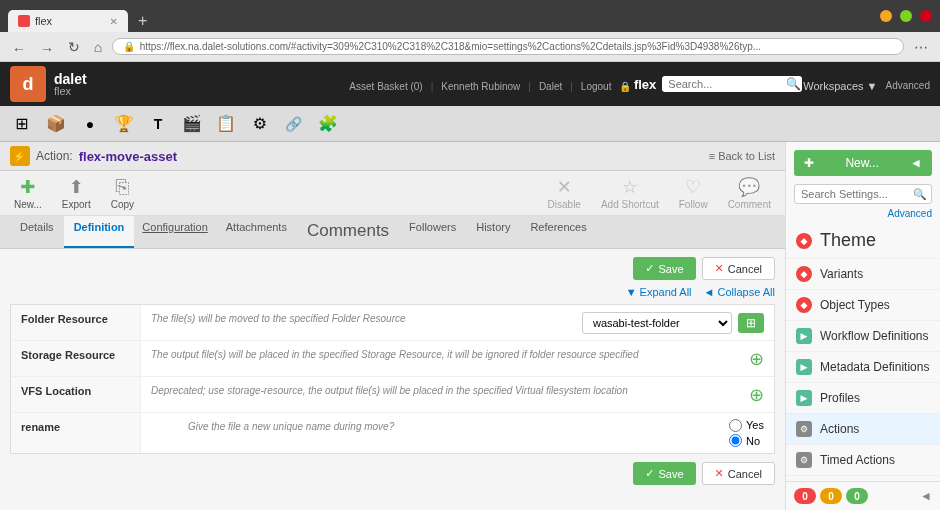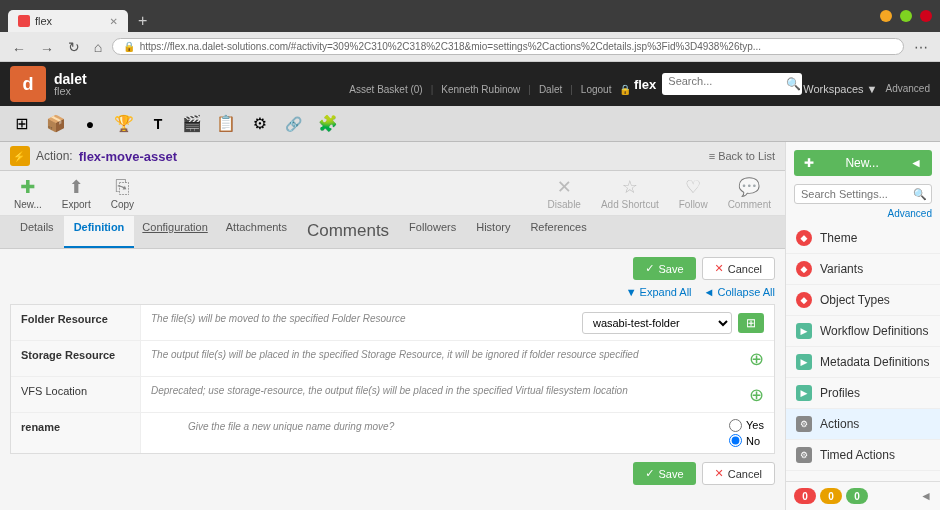--- a/index.html
+++ b/index.html
@@ -95,21 +95,21 @@
         <span style="color:#555;">|</span>
         <a style="color:#aaa; text-decoration:none; cursor:pointer;">Kenneth Rubinow</a>
         <span style="color:#555;">|</span>
         <a style="color:#aaa; text-decoration:none; cursor:pointer;">Dalet</a>
         <span style="color:#555;">|</span>
         <a style="color:#aaa; text-decoration:none; cursor:pointer;">Logout</a>
         <span style="color:#aaa;">🔒</span>
       </div>
       <div style="display:flex; align-items:center; gap:6px;">
         <span style="color:white; font-size:13px; font-weight:bold;">flex</span>
-        <input style="background: white; border: none; border-radius: 3px; padding: 2px 24px 8px 6px; font-size: 11px; width: 140px;" placeholder="Search...">
+        <input style="background: white; border: none; border-radius: 3px; padding: 2px 24px 2px 6px; font-size: 11px; width: 140px;" placeholder="Search...">
         <span style="color:#888; font-size:12px; margin-left:-22px;">🔍</span>
       </div>
       <div style="display:flex; gap:8px;">
         <span style="color:#ccc; font-size:11px; cursor:pointer;">Workspaces ▼</span>
         <a style="color:#aaa; font-size:10px; text-decoration:none; cursor:pointer;">Advanced</a>
       </div>
     </div>
   </div>
 
   <div style="background:#ddd; border-bottom:1px solid #bbb; display:flex; align-items:center; padding:2px 6px; gap:2px; height:36px;">
@@ -219,21 +219,21 @@
 
           <div class="form-row" style="display:flex; border-bottom:1px solid #eee; min-height:36px;">
             <div class="form-label" style="width:130px; padding:8px 10px; font-size:11px; font-weight:bold; color:#333; background:#f8f8f8; border-right:1px solid #eee; flex-shrink:0; display:flex; align-items:flex-start;">Storage Resource</div>
             <div style="flex:1; padding:8px 10px; font-size:10px; color:#888; font-style:italic;">The output file(s) will be placed in the specified Storage Resource, it will be ignored if folder resource specified</div>
             <div style="padding:6px 10px; display:flex; align-items:center;">
               <button style="background:none; border:none; color:#5cb85c; font-size:18px; cursor:pointer;">⊕</button>
             </div>
           </div>
 
           <div class="form-row" style="display:flex; border-bottom:1px solid #eee; min-height:36px;">
-            <div class="form-label" style="width:130px; padding:8px 10px; font-size:11px; font-weight:normal; color:#333; background:#f8f8f8; border-right:1px solid #eee; flex-shrink:0; display:flex; align-items:flex-start;">VFS Location</div>
+            <div class="form-label" style="width:130px; padding:8px 10px; font-size:11px; font-weight:bold; color:#333; background:#f8f8f8; border-right:1px solid #eee; flex-shrink:0; display:flex; align-items:flex-start;">VFS Location</div>
             <div style="flex:1; padding:8px 10px; font-size:10px; color:#888; font-style:italic;">Deprecated; use storage-resource, the output file(s) will be placed in the specified Virtual filesystem location</div>
             <div style="padding:6px 10px; display:flex; align-items:center;">
               <button style="background:none; border:none; color:#5cb85c; font-size:18px; cursor:pointer;">⊕</button>
             </div>
           </div>
 
           <div class="form-row" style="display:flex; min-height:36px;gap:37px;">
             <div class="form-label" style="width:130px; padding:8px 10px; font-size:11px; font-weight:bold; color:#333; background:#f8f8f8; border-right:1px solid #eee; flex-shrink:0; display:flex; align-items:flex-start;">rename</div>
             <div style="flex:1; padding:8px 10px; font-size:10px; color:#888; font-style:italic;">Give the file a new unique name during move?</div>
             <div style="padding:6px 10px; display:flex; flex-direction:column; gap:2px;">
@@ -267,21 +267,21 @@
         <span>◄</span>
       </button>
       <div style="margin:0 8px 4px; position:relative;">
         <input style="width: 100%; border: 1px solid rgb(204, 204, 204); border-radius: 3px; padding: 3px 22px 3px 6px; font-size: 11px;" placeholder="Search Settings...">
         <span style="position:absolute; right:5px; top:50%; transform:translateY(-50%); color:#888; font-size:11px;">🔍</span>
       </div>
       <div style="text-align:right; margin:0 8px 4px; font-size:10px; color:#0078c8; cursor:pointer;">Advanced</div>
 
       <div class="sidebar-item" style="display:flex; align-items:center; gap:8px; padding:7px 10px; cursor:pointer; border-bottom:1px solid #eee;">
         <div style="width:16px; height:16px; border-radius:50%; background:#e44; display:flex; align-items:center; justify-content:center; font-size:9px; color:white; flex-shrink:0;">◆</div>
-        <span style="font-size:12px; color:#333;">Theme</span>
+        <span style="font-size:18px; color:#333;">Theme</span>
       </div>
       <div class="sidebar-item" style="display:flex; align-items:center; gap:8px; padding:7px 10px; cursor:pointer; border-bottom:1px solid #eee;">
         <div style="width:16px; height:16px; border-radius:50%; background:#e44; display:flex; align-items:center; justify-content:center; font-size:9px; color:white; flex-shrink:0;">◆</div>
         <span style="font-size:12px; color:#333;">Variants</span>
       </div>
       <div class="sidebar-item" style="display:flex; align-items:center; gap:8px; padding:7px 10px; cursor:pointer; border-bottom:1px solid #eee;">
         <div style="width:16px; height:16px; border-radius:50%; background:#e44; display:flex; align-items:center; justify-content:center; font-size:9px; color:white; flex-shrink:0;">◆</div>
         <span style="font-size:12px; color:#333;">Object Types</span>
       </div>
       <div class="sidebar-item" style="display:flex; align-items:center; gap:8px; padding:7px 10px; cursor:pointer; border-bottom:1px solid #eee;">

